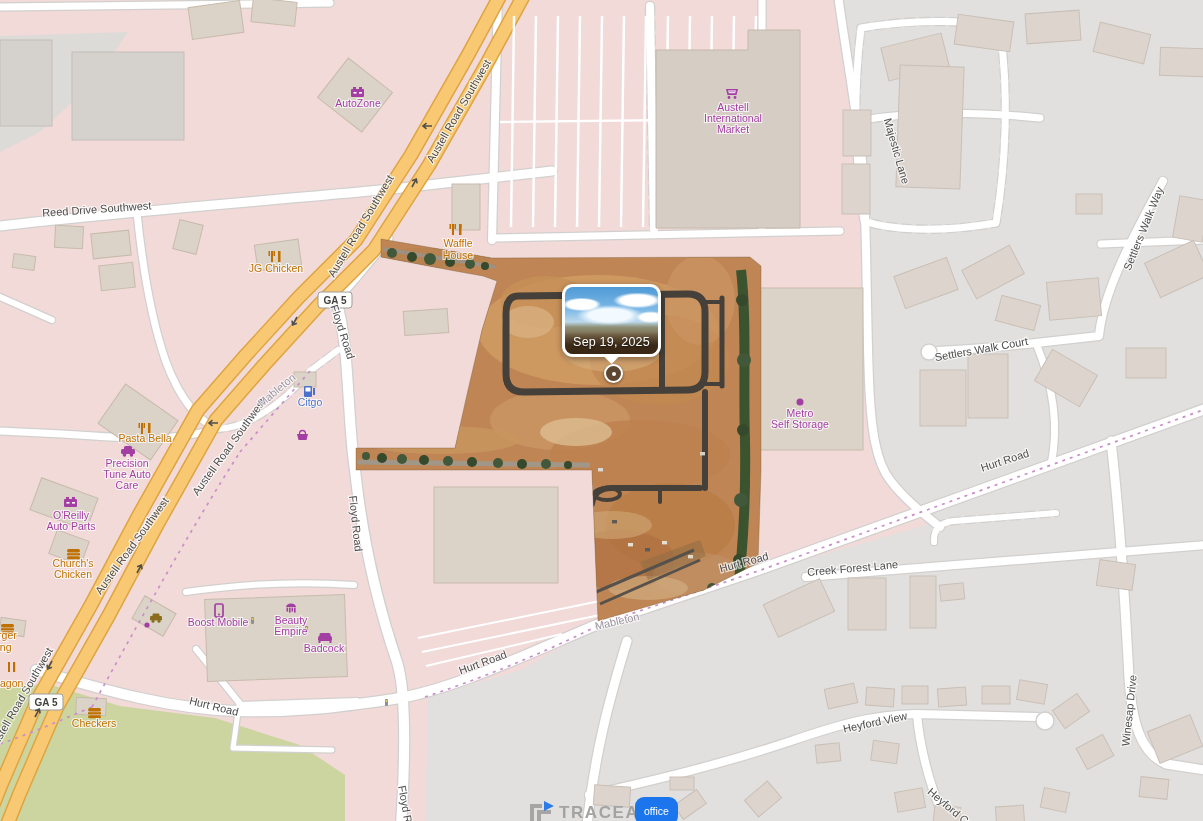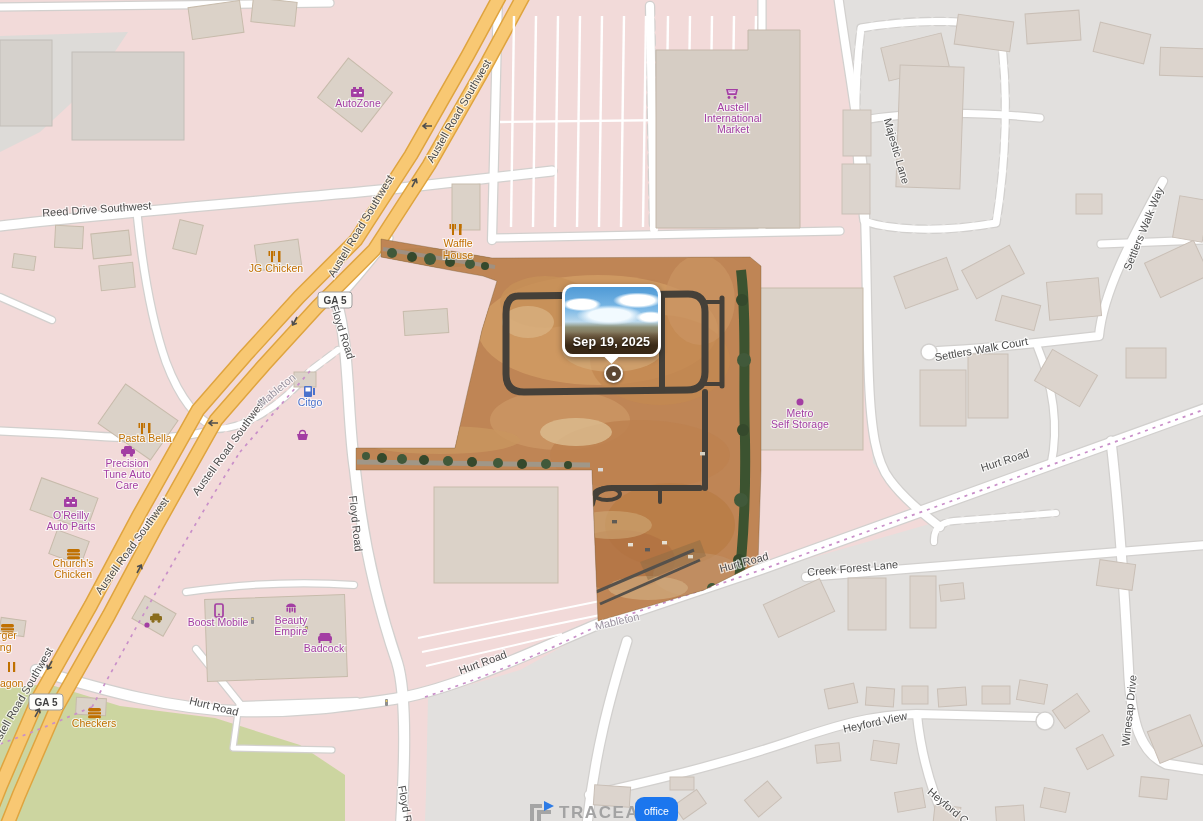--- a/index.html
+++ b/index.html
@@ -13,21 +13,21 @@
   #mapsvg text.gray{fill:#9b94a0;stroke-width:2px;}
   #mapsvg text.shield{fill:#3f3f3f;font-size:10px;font-weight:bold;stroke:none;}
   .popup{position:absolute;left:562px;top:284px;width:99px;height:73px;background:#fff;border-radius:11px;box-shadow:0 2px 6px rgba(0,0,0,.38);padding:3px;box-sizing:border-box;cursor:pointer;}
   .popup-photo{width:100%;height:100%;border-radius:8px;position:relative;overflow:hidden;
      background:
       radial-gradient(ellipse 26px 9px at 18% 26%, #ffffff 55%, rgba(255,255,255,0) 75%),
       radial-gradient(ellipse 34px 11px at 78% 20%, #ffffff 50%, rgba(255,255,255,0) 72%),
       radial-gradient(ellipse 46px 14px at 48% 42%, #f2faff 45%, rgba(255,255,255,0) 72%),
       radial-gradient(ellipse 20px 8px at 92% 45%, #ffffff 50%, rgba(255,255,255,0) 75%),
       linear-gradient(180deg,#4f9ad6 0%,#7db9e6 34%,#bcd9ec 52%,#8e9077 60%,#7d6b4f 72%,#6e5636 88%,#5e4729 100%);}
-  .popup-date{position:absolute;left:0;right:0;bottom:0;padding:3px 0 5px;text-align:center;color:#fff;font-weight:bold;font-size:12.5px;letter-spacing:.2px;background:linear-gradient(180deg,rgba(45,30,15,0) 0%,rgba(45,30,15,.78) 60%);text-shadow:0 1px 2px rgba(0,0,0,.65);}
+  .popup-date{position:absolute;left:0;right:0;bottom:0;padding:3px 0 5px;text-align:center;color:#fff;font-weight:normal;font-size:12.5px;letter-spacing:.2px;background:linear-gradient(180deg,rgba(45,30,15,0) 0%,rgba(45,30,15,.78) 60%);text-shadow:0 1px 2px rgba(0,0,0,.65);}
   .popup-pointer{position:absolute;left:50%;bottom:-7px;margin-left:-8px;width:16px;height:8px;background:#fff;clip-path:polygon(0 0,100% 0,50% 100%);filter:drop-shadow(0 2px 2px rgba(0,0,0,.3));}
   .marker{position:absolute;left:604px;top:364px;width:15px;height:15px;border-radius:50%;background:#5d4732;border:2.5px solid #fff;box-shadow:0 1px 3px rgba(0,0,0,.45);display:flex;align-items:center;justify-content:center;cursor:pointer;}
   .marker-dot{width:4px;height:4px;border-radius:50%;background:#fff;}
   .watermark{position:absolute;left:530px;top:803px;display:flex;gap:5px;align-items:flex-start;color:#a3a3a3;font-size:17px;font-weight:bold;letter-spacing:1.6px;}
   .blue-arrow{position:absolute;left:544px;top:801px;width:0;height:0;border-left:10px solid #2d7be6;border-top:5.5px solid transparent;border-bottom:5.5px solid transparent;}
   .office-badge{position:absolute;left:635px;top:797px;background:#1b76ee;color:#fff;font-size:10.5px;padding:8px 9px;border-radius:9px;cursor:pointer;}
 </style>
 </head>
 <body>
 

